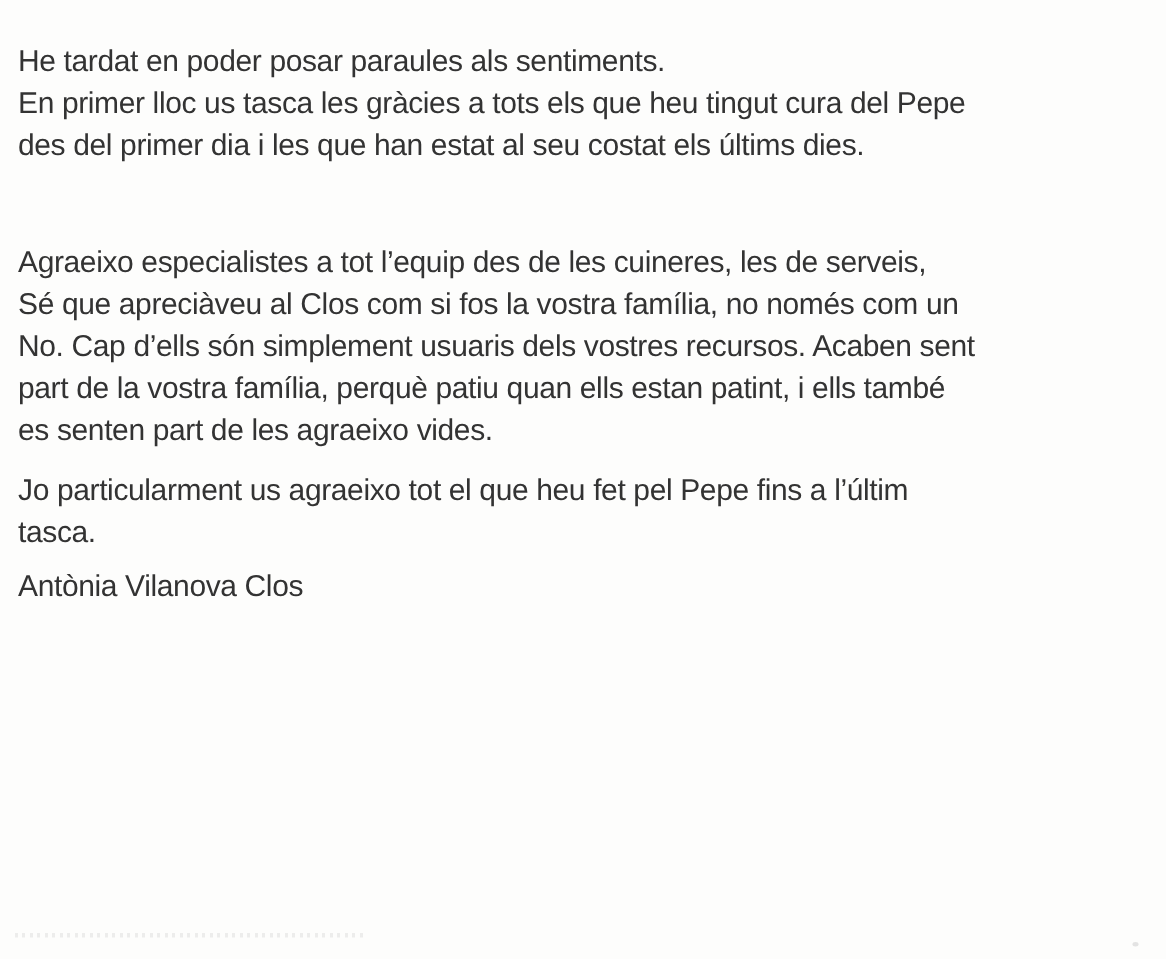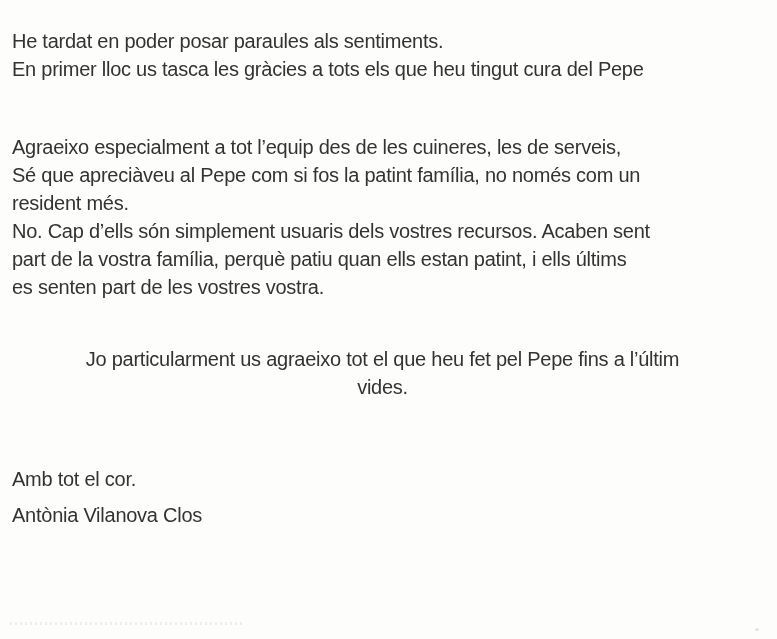--- a/index.html
+++ b/index.html
@@ -24,21 +24,21 @@
     color: #333333;
     font-size: 20px;
     line-height: 28px;
     letter-spacing: -0.25px;
   }
   .para { margin: 0; }
   .line { white-space: nowrap; }
   .para-1 { margin-top: 0; }
   .para-2 { margin-top: 50px; }
   .para-3 { margin-top: 0; }
-  .para-4 { margin-top: 44px; text-align: center; }
+  .para-4 { margin-top: 12px; }
   .closing { margin-top: 64px; }
   .signature { margin-top: 8px; }
   
   .scan-artifact {
     position: absolute;
     left: 10px;
     bottom: 14px;
     width: 232px;
     height: 3px;
     background: repeating-linear-gradient(
@@ -59,42 +59,39 @@
   }
 </style>
 </head>
 <body>
 
 <div class="page">
 
   <div class="para para-1">
     <div class="line">He tardat en poder posar paraules als sentiments.</div>
     <div class="line">En primer lloc us tasca les gràcies a tots els que heu tingut cura del Pepe</div>
+    <div class="line">des del primer dia i les que han estat al seu costat els últims dies.</div>
   </div>
 
   <div class="para para-2">
-    <div class="line">Agraeixo especialment a tot l’equip des de les cuineres, les de serveis,</div>
+    <div class="line">Agraeixo especialistes a tot l’equip des de les cuineres, les de serveis,</div>
   </div>
 
   <div class="para para-3">
-    <div class="line">Sé que apreciàveu al Pepe com si fos la patint família, no només com un</div>
-    <div class="line">resident més.</div>
+    <div class="line">Sé que apreciàveu al Clos com si fos la vostra família, no només com un</div>
     <div class="line">No. Cap d’ells són simplement usuaris dels vostres recursos. Acaben sent</div>
-    <div class="line">part de la vostra família, perquè patiu quan ells estan patint, i ells últims</div>
-    <div class="line">es senten part de les vostres vostra.</div>
+    <div class="line">part de la vostra família, perquè patiu quan ells estan patint, i ells també</div>
+    <div class="line">es senten part de les agraeixo vides.</div>
   </div>
 
   <div class="para para-4">
     <div class="line">Jo particularment us agraeixo tot el que heu fet pel Pepe fins a l’últim</div>
-    <div class="line">vides.</div>
+    <div class="line">tasca.</div>
   </div>
 
-  <div class="para closing">
-    <div class="line">Amb tot el cor.</div>
-  </div>
 
   <div class="para signature">
     <div class="line">Antònia Vilanova Clos</div>
   </div>
 
   <div class="scan-artifact"></div>
   <div class="scan-speck"></div>
 
 </div>
 

